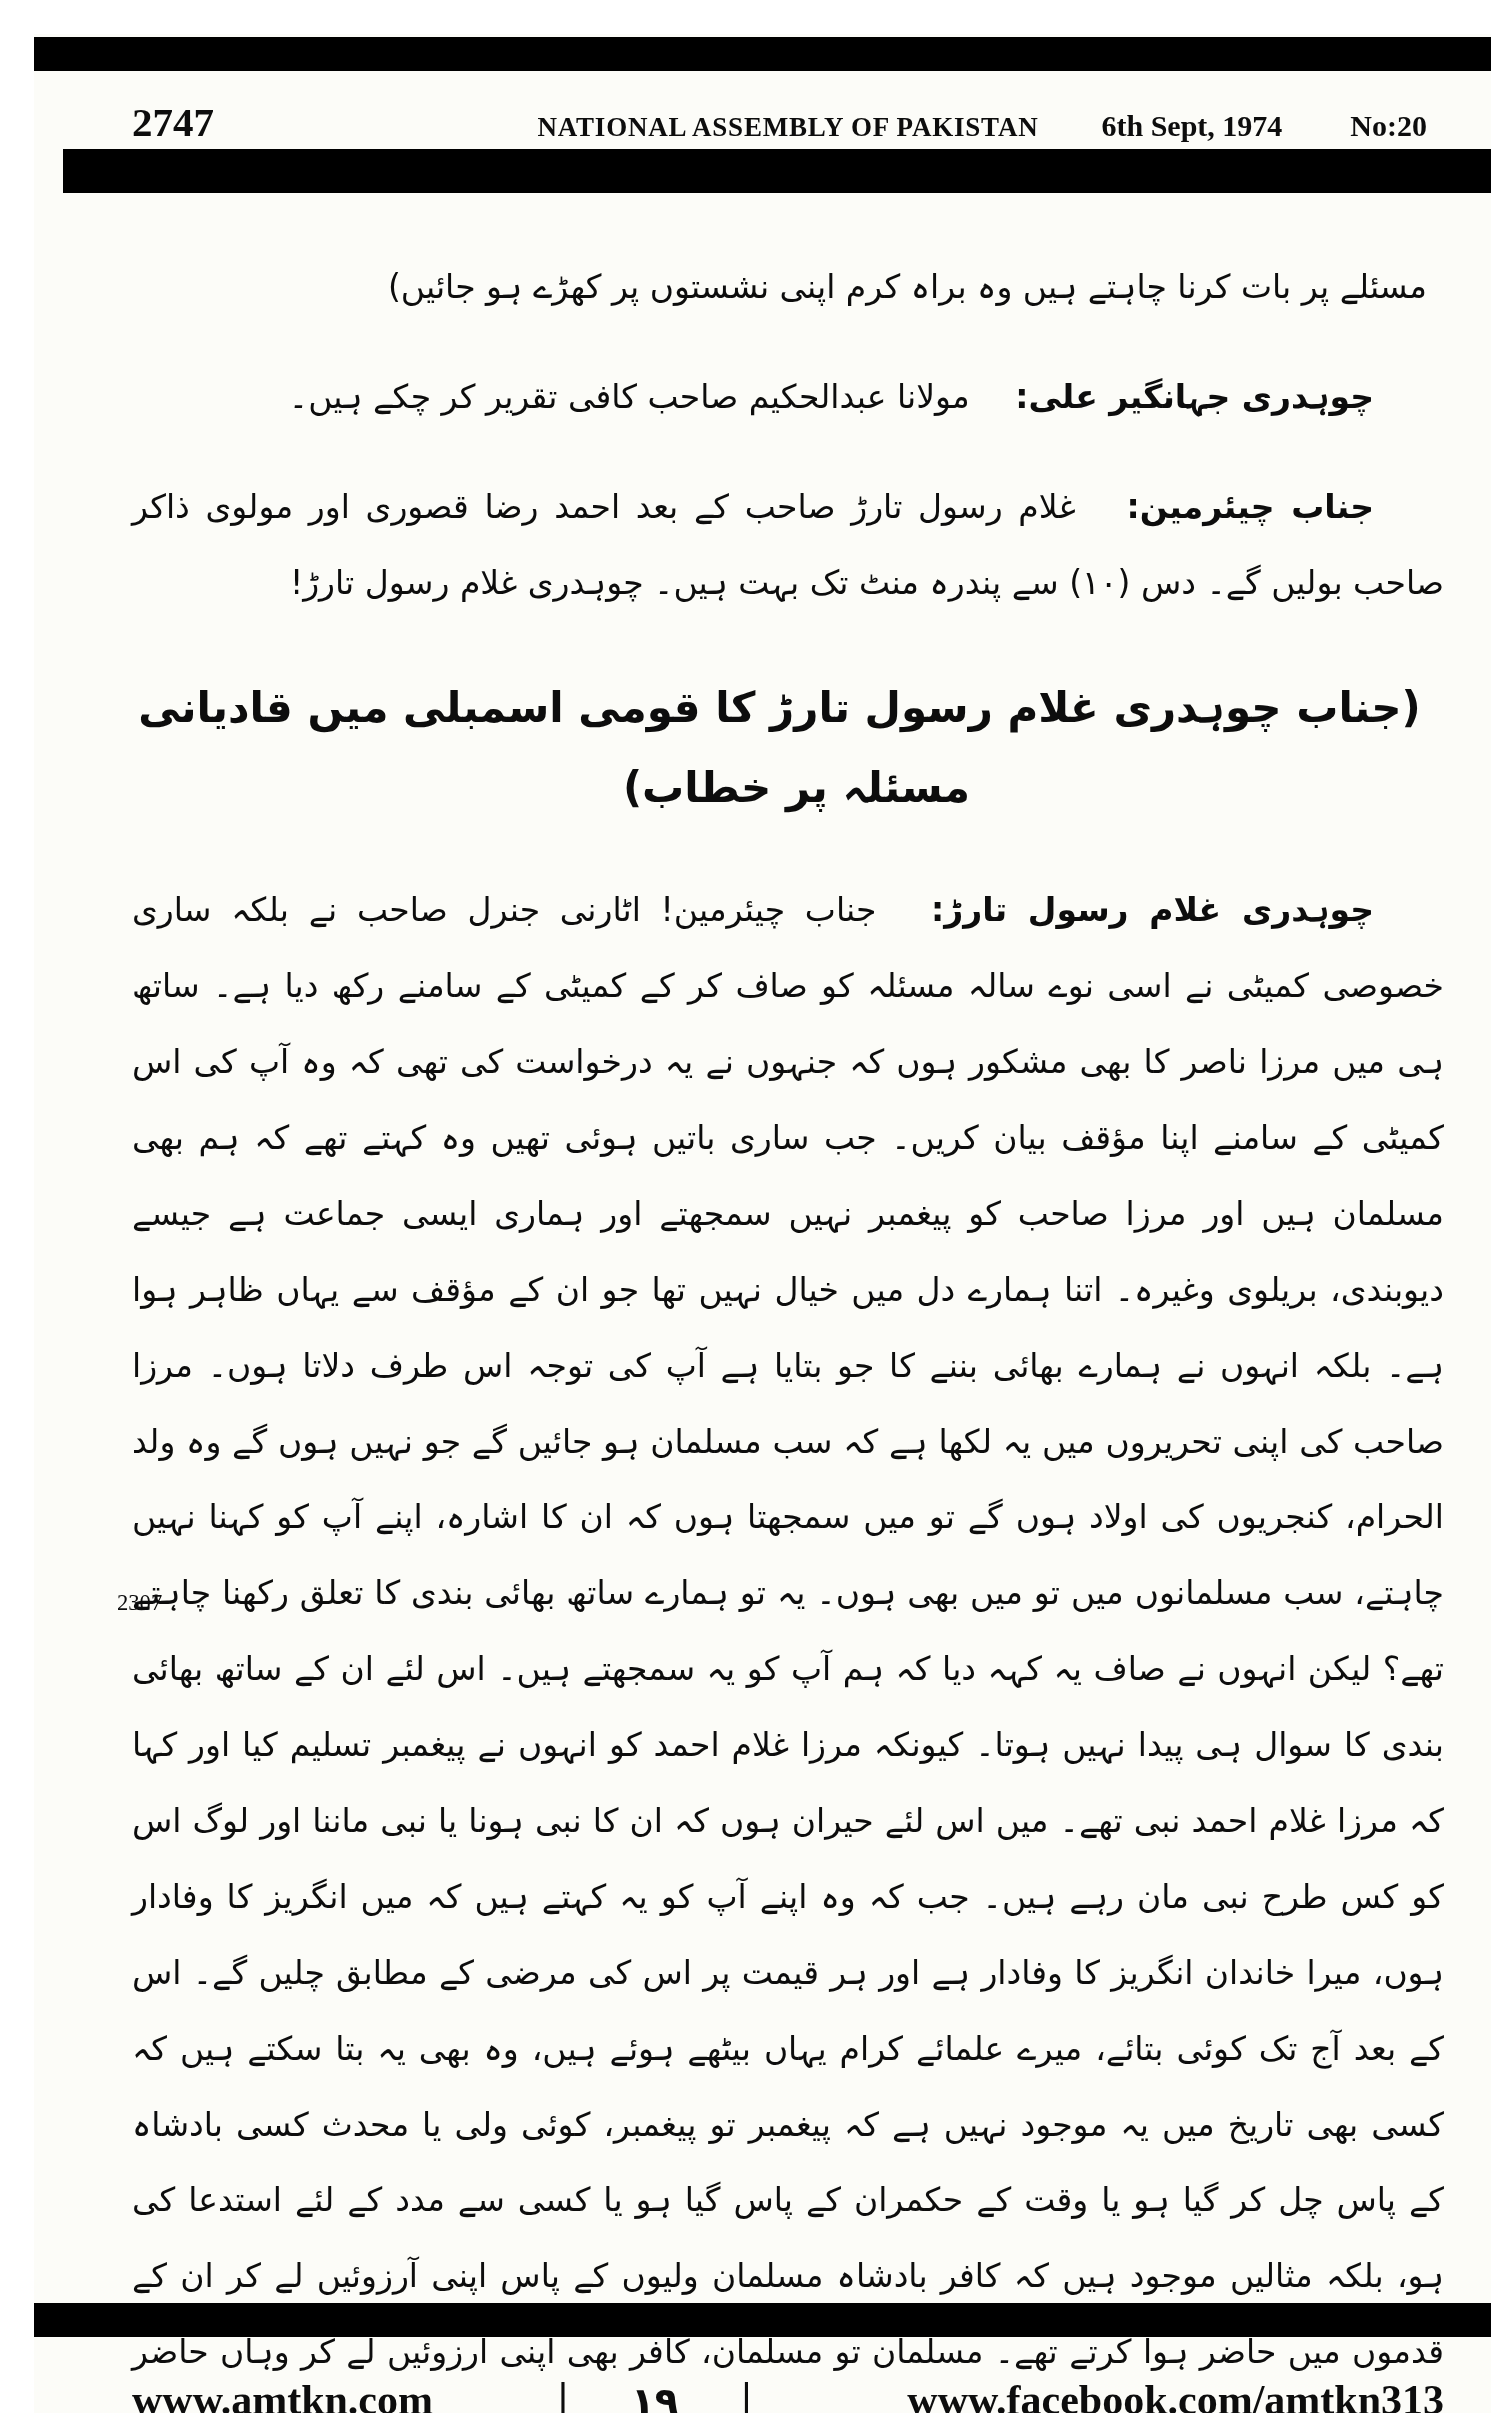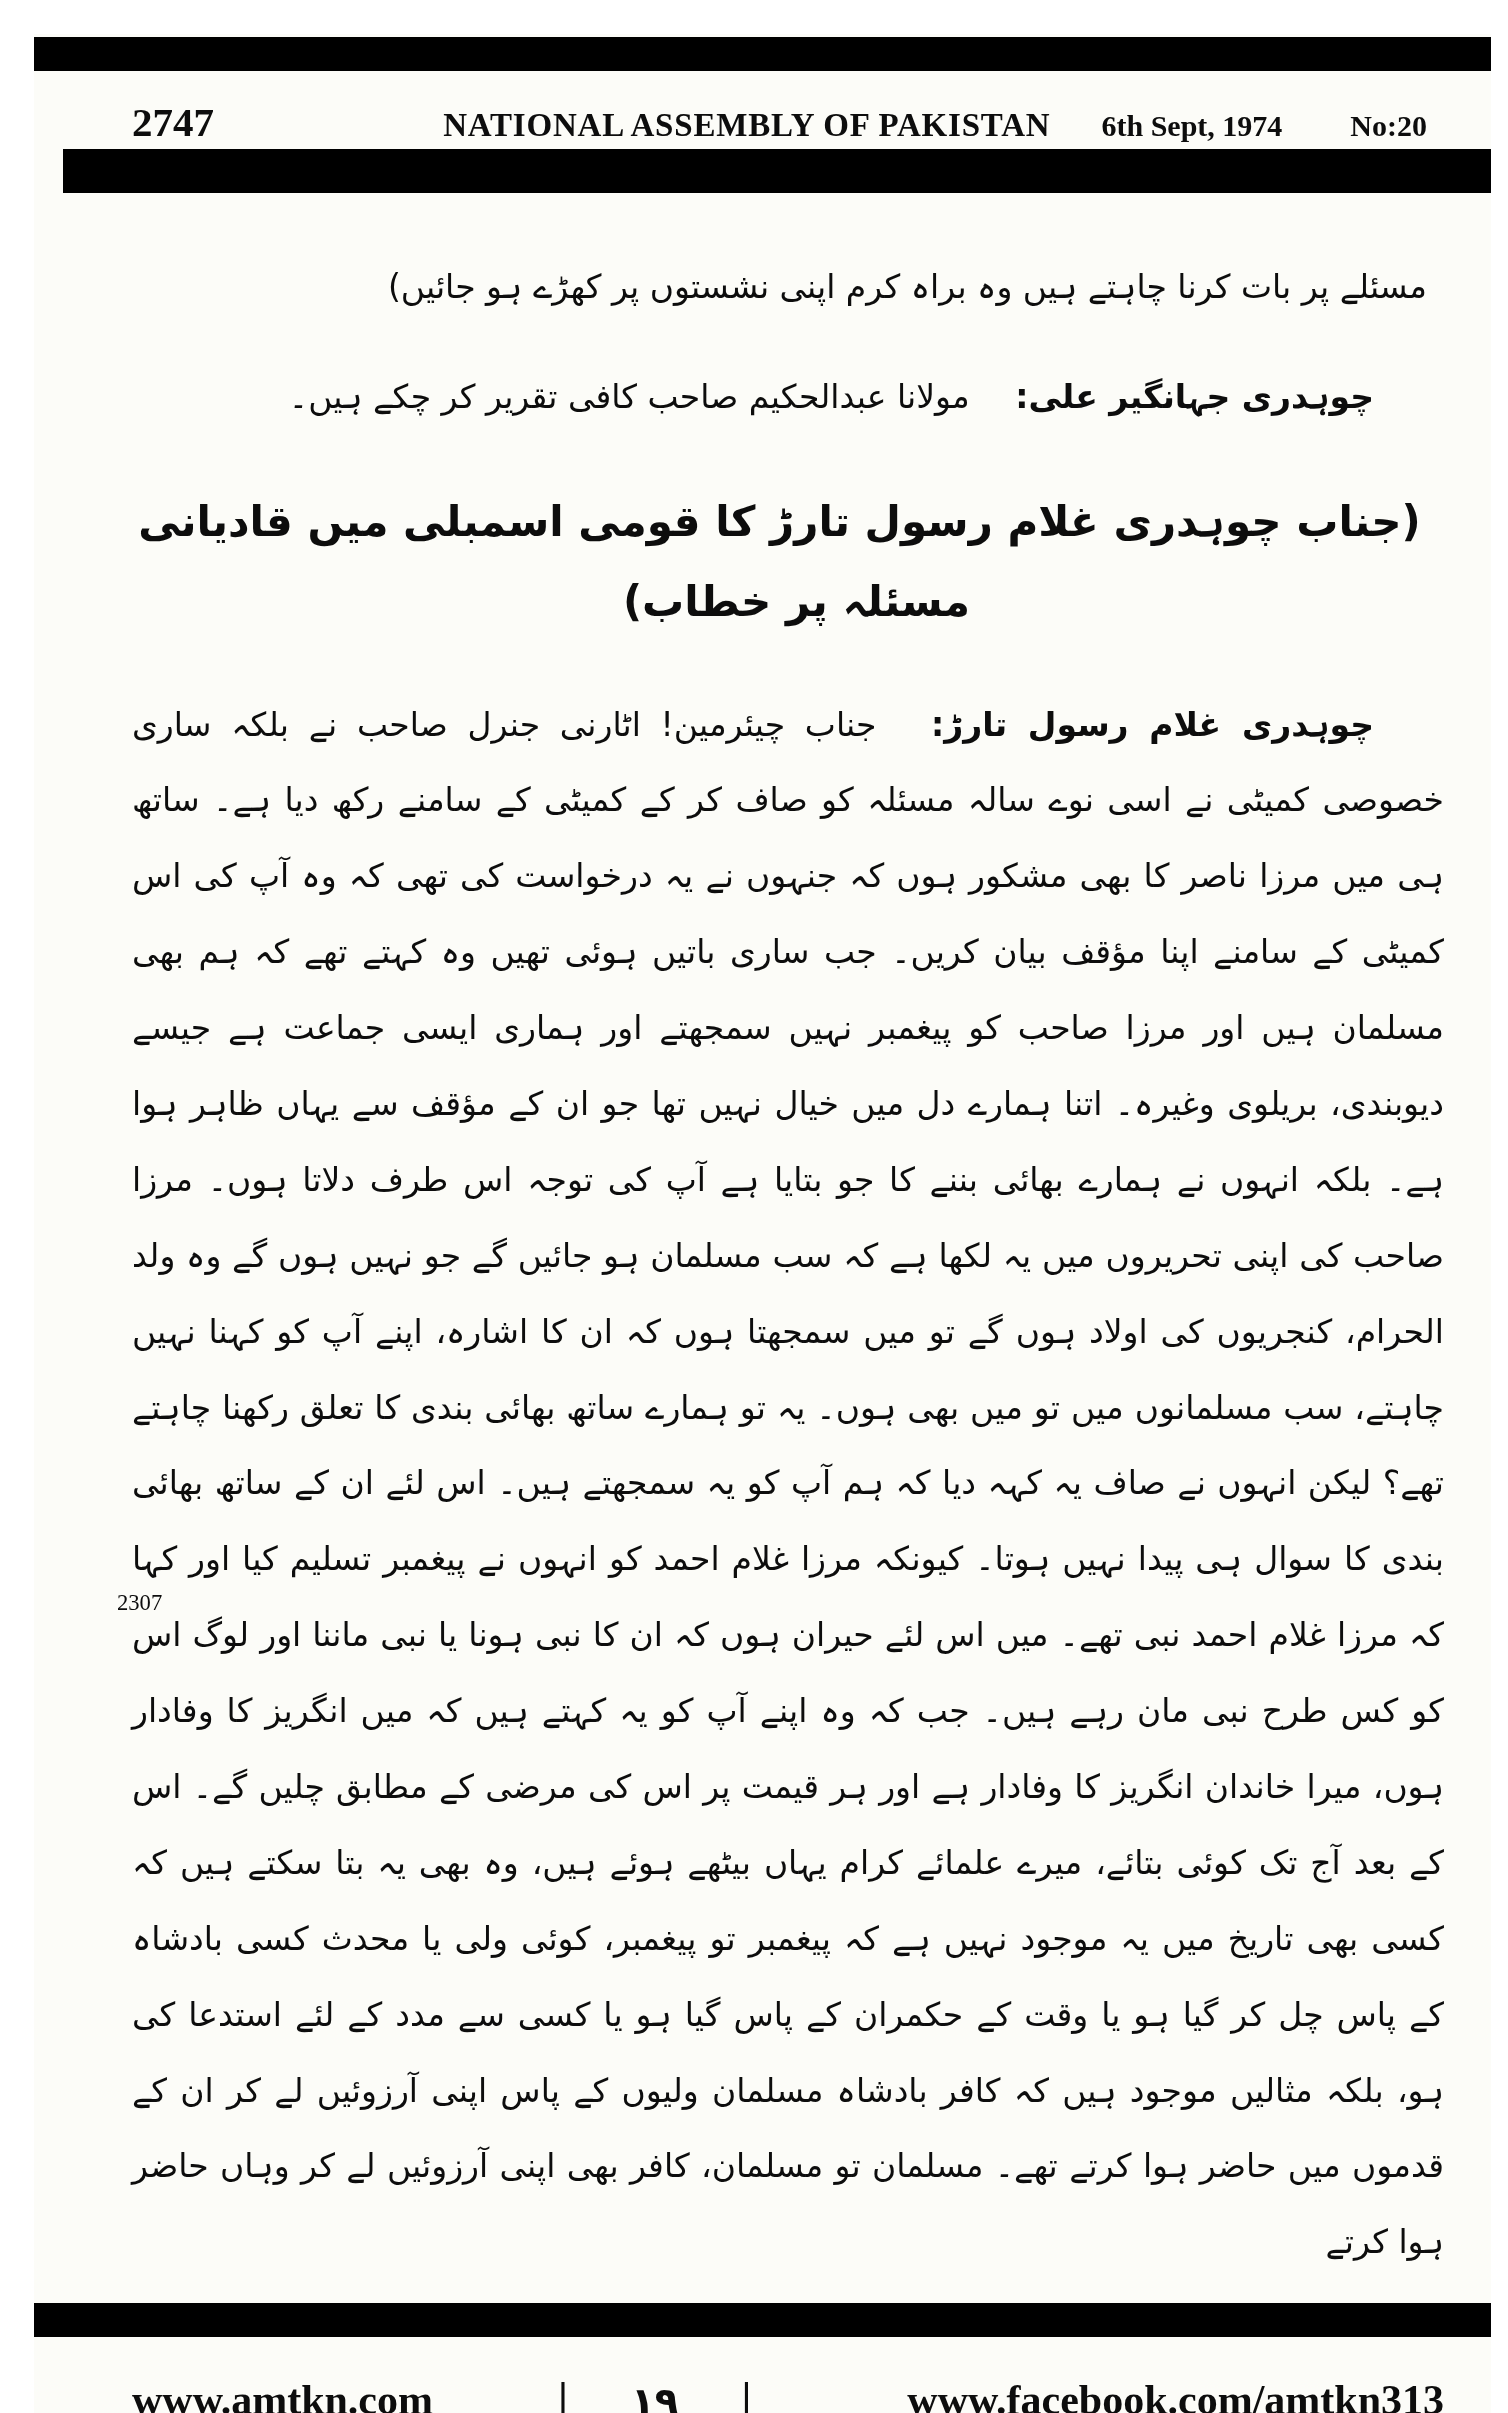--- a/index.html
+++ b/index.html
@@ -15,21 +15,21 @@
   }
   .top-edge {
     position:absolute; top:3px; left:0; right:0; height:6px; background:#000;
   }
   .header {
     position:absolute; top:30px; left:64px; right:64px;
     display:grid; grid-template-columns:1fr auto 1fr; align-items:baseline;
     font-family:"Liberation Serif", serif; font-weight:bold;
   }
   .header .pageno { font-size:41px; justify-self:start; }
-  .header .title  { font-size:33px; letter-spacing:0.8px; justify-self:center; }
+  .header .title  { font-size:27px; letter-spacing:0.8px; justify-self:center; }
   .header .dateinfo { font-size:30px; justify-self:end; white-space:nowrap; }
   .header .issue { margin-left:34px; }
   .rule-thin  { position:absolute; left:29px; right:29px; top:115px; height:3.8px; background:#000; }
   .rule-thick { position:absolute; left:29px; right:29px; top:125px; height:16.6px; background:#000; }
 
   .body-text {
     position:absolute; top:181px; left:64px; right:64px;
     direction:rtl;
     font-size:33px; line-height:2.3;
     text-align:justify;
@@ -74,20 +74,21 @@
       <span>6th Sept, 1974</span><span class="issue">No:20</span>
     </div>
   </div>
 
   <div class="rule-thin"></div>
   <div class="rule-thick"></div>
 
   <div class="body-text">
       <div class="para"><span>مسئلے پر بات کرنا چاہتے ہیں وہ براہ کرم اپنی نشستوں پر کھڑے ہو جائیں)</span></div>
       <div class="para indent"><span class="speaker">چوہدری جہانگیر علی:  </span><span>مولانا عبدالحکیم صاحب کافی تقریر کر چکے ہیں۔</span></div>
+      <div class="para indent"><span class="speaker">جناب چیئرمین:  </span><span>غلام رسول تارڑ صاحب کے بعد احمد رضا قصوری اور مولوی ذاکر صاحب بولیں گے۔ دس (۱۰) سے پندرہ منٹ تک بہت ہیں۔ چوہدری غلام رسول تارڑ!</span></div>
       <div class="para heading"><span class="speaker">(جناب چوہدری غلام رسول تارڑ کا قومی اسمبلی میں قادیانی مسئلہ پر خطاب)</span></div>
       <div class="para indent"><span class="speaker">چوہدری غلام رسول تارڑ:  </span><span>جناب چیئرمین! اٹارنی جنرل صاحب نے بلکہ ساری خصوصی کمیٹی نے اسی نوے سالہ مسئلہ کو صاف کر کے کمیٹی کے سامنے رکھ دیا ہے۔ ساتھ ہی میں مرزا ناصر کا بھی مشکور ہوں کہ جنہوں نے یہ درخواست کی تھی کہ وہ آپ کی اس کمیٹی کے سامنے اپنا مؤقف بیان کریں۔ جب ساری باتیں ہوئی تھیں وہ کہتے تھے کہ ہم بھی مسلمان ہیں اور مرزا صاحب کو پیغمبر نہیں سمجھتے اور ہماری ایسی جماعت ہے جیسے دیوبندی، بریلوی وغیرہ۔ اتنا ہمارے دل میں خیال نہیں تھا جو ان کے مؤقف سے یہاں ظاہر ہوا ہے۔ بلکہ انہوں نے ہمارے بھائی بننے کا جو بتایا ہے آپ کی توجہ اس طرف دلاتا ہوں۔ مرزا صاحب کی اپنی تحریروں میں یہ لکھا ہے کہ سب مسلمان ہو جائیں گے جو نہیں ہوں گے وہ ولد الحرام، کنجریوں کی اولاد ہوں گے تو میں سمجھتا ہوں کہ ان کا اشارہ، اپنے آپ کو کہنا نہیں چاہتے، سب مسلمانوں میں تو میں بھی ہوں۔ یہ تو ہمارے ساتھ بھائی بندی کا تعلق رکھنا چاہتے تھے؟ لیکن انہوں نے صاف یہ کہہ دیا کہ ہم آپ کو یہ سمجھتے ہیں۔ اس لئے ان کے ساتھ بھائی بندی کا سوال ہی پیدا نہیں ہوتا۔ کیونکہ مرزا غلام احمد کو انہوں نے پیغمبر تسلیم کیا اور کہا کہ مرزا غلام احمد نبی تھے۔ میں اس لئے حیران ہوں کہ ان کا نبی ہونا یا نبی ماننا اور لوگ اس کو کس طرح نبی مان رہے ہیں۔ جب کہ وہ اپنے آپ کو یہ کہتے ہیں کہ میں انگریز کا وفادار ہوں، میرا خاندان انگریز کا وفادار ہے اور ہر قیمت پر اس کی مرضی کے مطابق چلیں گے۔ اس کے بعد آج تک کوئی بتائے، میرے علمائے کرام یہاں بیٹھے ہوئے ہیں، وہ بھی یہ بتا سکتے ہیں کہ کسی بھی تاریخ میں یہ موجود نہیں ہے کہ پیغمبر تو پیغمبر، کوئی ولی یا محدث کسی بادشاہ کے پاس چل کر گیا ہو یا وقت کے حکمران کے پاس گیا ہو یا کسی سے مدد کے لئے استدعا کی ہو، بلکہ مثالیں موجود ہیں کہ کافر بادشاہ مسلمان ولیوں کے پاس اپنی آرزوئیں لے کر ان کے قدموں میں حاضر ہوا کرتے تھے۔ مسلمان تو مسلمان، کافر بھی اپنی آرزوئیں لے کر وہاں حاضر ہوا کرتے</span></div>
     </div>
 
   <div class="margin-number">2307</div>
 
   <div class="footer-bar-top"></div>
 
   <div class="footer">
     <span>www.amtkn.com</span>

